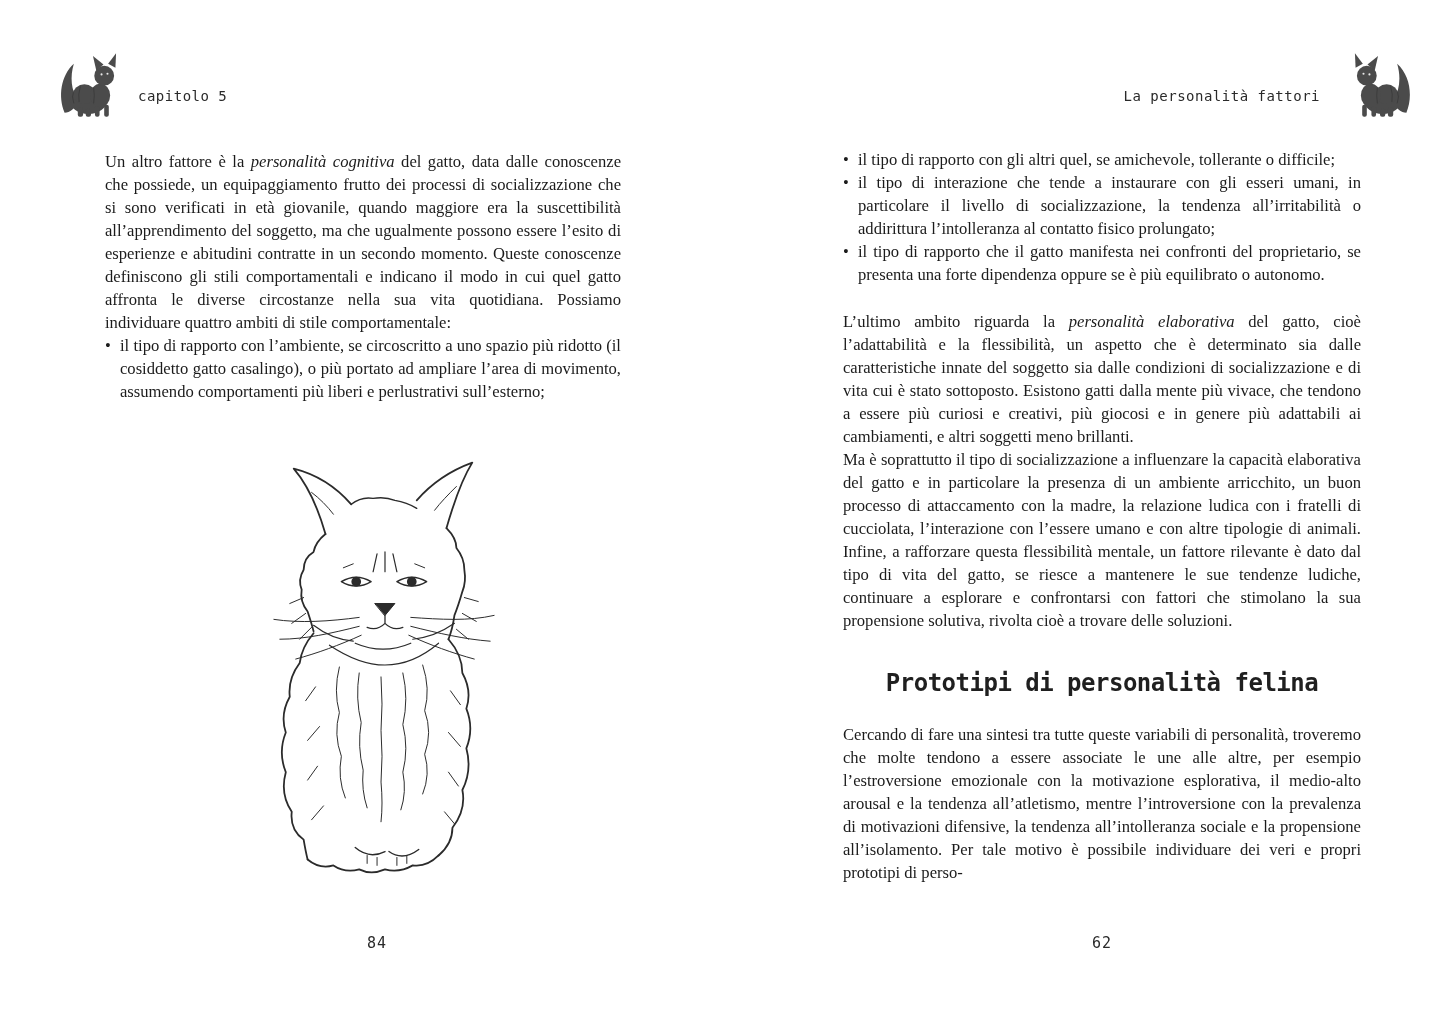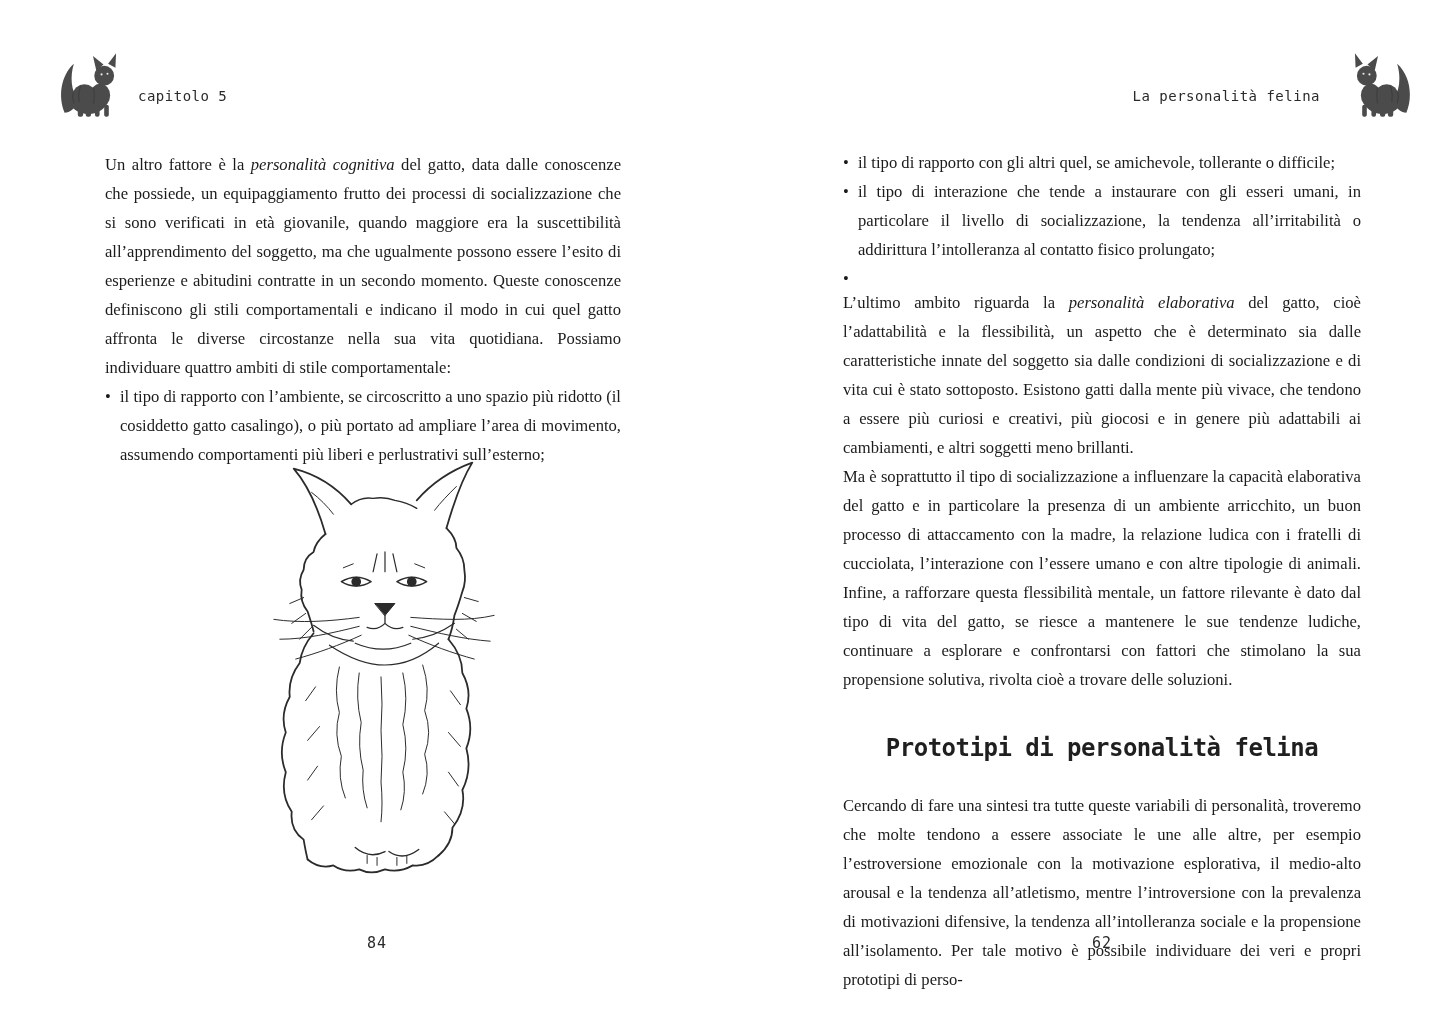--- a/index.html
+++ b/index.html
@@ -15,21 +15,21 @@
 
   .running-head {
     position:absolute; top:88px; font-family:"DejaVu Sans Mono", monospace;
     font-size:14px; letter-spacing:0.5px; color:#2a2a2a;
   }
   .running-head.left  { left:138px;text-align:center; }
   .running-head.right { right:125px; }
 
   .text-col {
     position:absolute; text-align:justify;
-    font-size:16.6px; line-height:29px; color:#1b1b1b;
+    font-size:16.6px; line-height:23px; color:#1b1b1b;
   }
   .text-col.left  { left:105px; top:150px; width:516px; }
   .text-col.right { left:843px; top:148px; width:518px; }
 
   em { font-style:italic; }
 
   ul.bullets { list-style:none; }
   ul.bullets li { position:relative; padding-left:15px; }
   ul.bullets .dot { position:absolute; left:0; top:0; }
 
@@ -98,21 +98,21 @@
       <path d="M24,64 q-4,10 0,20 M34,58 q-4,12 -2,24 M54,60 q2,12 0,24"></path>
     </g>
     <g fill="#e8e8e8">
       <circle cx="66" cy="40" r="1.6"></circle>
       <circle cx="75" cy="39" r="1.6"></circle>
     </g>
   </svg>
 </div>
 
 <div class="running-head left">capitolo 5</div>
-<div class="running-head right">La personalità felina</div>
+<div class="running-head right">La personalità fattori</div>
 
 <div class="text-col left">
   <p><span>Un altro fattore è la </span><em>personalità cognitiva</em><span> del gatto, data dalle conoscenze che possiede, un equipaggiamento frutto dei processi di socializzazione che si sono verificati in età giovanile, quando maggiore era la suscettibilità all’apprendimento del soggetto, ma che ugualmente possono essere l’esito di esperienze e abitudini contratte in un secondo momento. Queste conoscenze definiscono gli stili comportamentali e indicano il modo in cui quel gatto affronta le diverse circostanze nella sua vita quotidiana. Possiamo individuare quattro ambiti di stile comportamentale:</span></p>
   <ul class="bullets">
     <li><span class="dot">•</span><span>il tipo di rapporto con l’ambiente, se circoscritto a uno spazio più ridotto (il cosiddetto gatto casalingo), o più portato ad ampliare l’area di movimento, assumendo comportamenti più liberi e perlustrativi sull’esterno;</span></li>
   </ul>
 </div>
 
 <div class="illustration">
   <svg viewBox="0 0 250 440" aria-hidden="true">
@@ -175,21 +175,21 @@
       <path d="M96,402 q14,12 30,4 M130,406 q14,10 30,-2" stroke-width="1.4"></path>
       <path d="M108,410 l0,8 M118,412 l0,8 M138,412 l0,8 M148,410 l0,8" stroke-width="1"></path>
     </g>
   </svg>
 </div>
 
 <div class="text-col right">
   <ul class="bullets">
     <li><span class="dot">•</span><span>il tipo di rapporto con gli altri quel, se amichevole, tollerante o difficile;</span></li>
     <li><span class="dot">•</span><span>il tipo di interazione che tende a instaurare con gli esseri umani, in particolare il livello di socializzazione, la tendenza all’irritabilità o addirittura l’intolleranza al contatto fisico prolungato;</span></li>
-    <li><span class="dot">•</span></li>
+    <li><span class="dot">•</span><span>il tipo di rapporto che il gatto manifesta nei confronti del proprietario, se presenta una forte dipendenza oppure se è più equilibrato o autonomo.</span></li>
   </ul>
   <p class="para-elaborativa"><span>L’ultimo ambito riguarda la </span><em>personalità elaborativa</em><span> del gatto, cioè l’adattabilità e la flessibilità, un aspetto che è determinato sia dalle caratteristiche innate del soggetto sia dalle condizioni di socializzazione e di vita cui è stato sottoposto. Esistono gatti dalla mente più vivace, che tendono a essere più curiosi e creativi, più giocosi e in genere più adattabili ai cambiamenti, e altri soggetti meno brillanti.</span></p>
   <p>Ma è soprattutto il tipo di socializzazione a influenzare la capacità elaborativa del gatto e in particolare la presenza di un ambiente arricchito, un buon processo di attaccamento con la madre, la relazione ludica con i fratelli di cucciolata, l’interazione con l’essere umano e con altre tipologie di animali. Infine, a rafforzare questa flessibilità mentale, un fattore rilevante è dato dal tipo di vita del gatto, se riesce a mantenere le sue tendenze ludiche, continuare a esplorare e confrontarsi con fattori che stimolano la sua propensione solutiva, rivolta cioè a trovare delle soluzioni.</p>
   <h2 class="section-heading">Prototipi di personalità felina</h2>
   <p>Cercando di fare una sintesi tra tutte queste variabili di personalità, troveremo che molte tendono a essere associate le une alle altre, per esempio l’estroversione emozionale con la motivazione esplorativa, il medio-alto arousal e la tendenza all’atletismo, mentre l’introversione con la prevalenza di motivazioni difensive, la tendenza all’intolleranza sociale e la propensione all’isolamento. Per tale motivo è possibile individuare dei veri e propri prototipi di perso-</p>
 </div>
 
 <div class="page-number left">84</div>
 <div class="page-number right">62</div>
 

